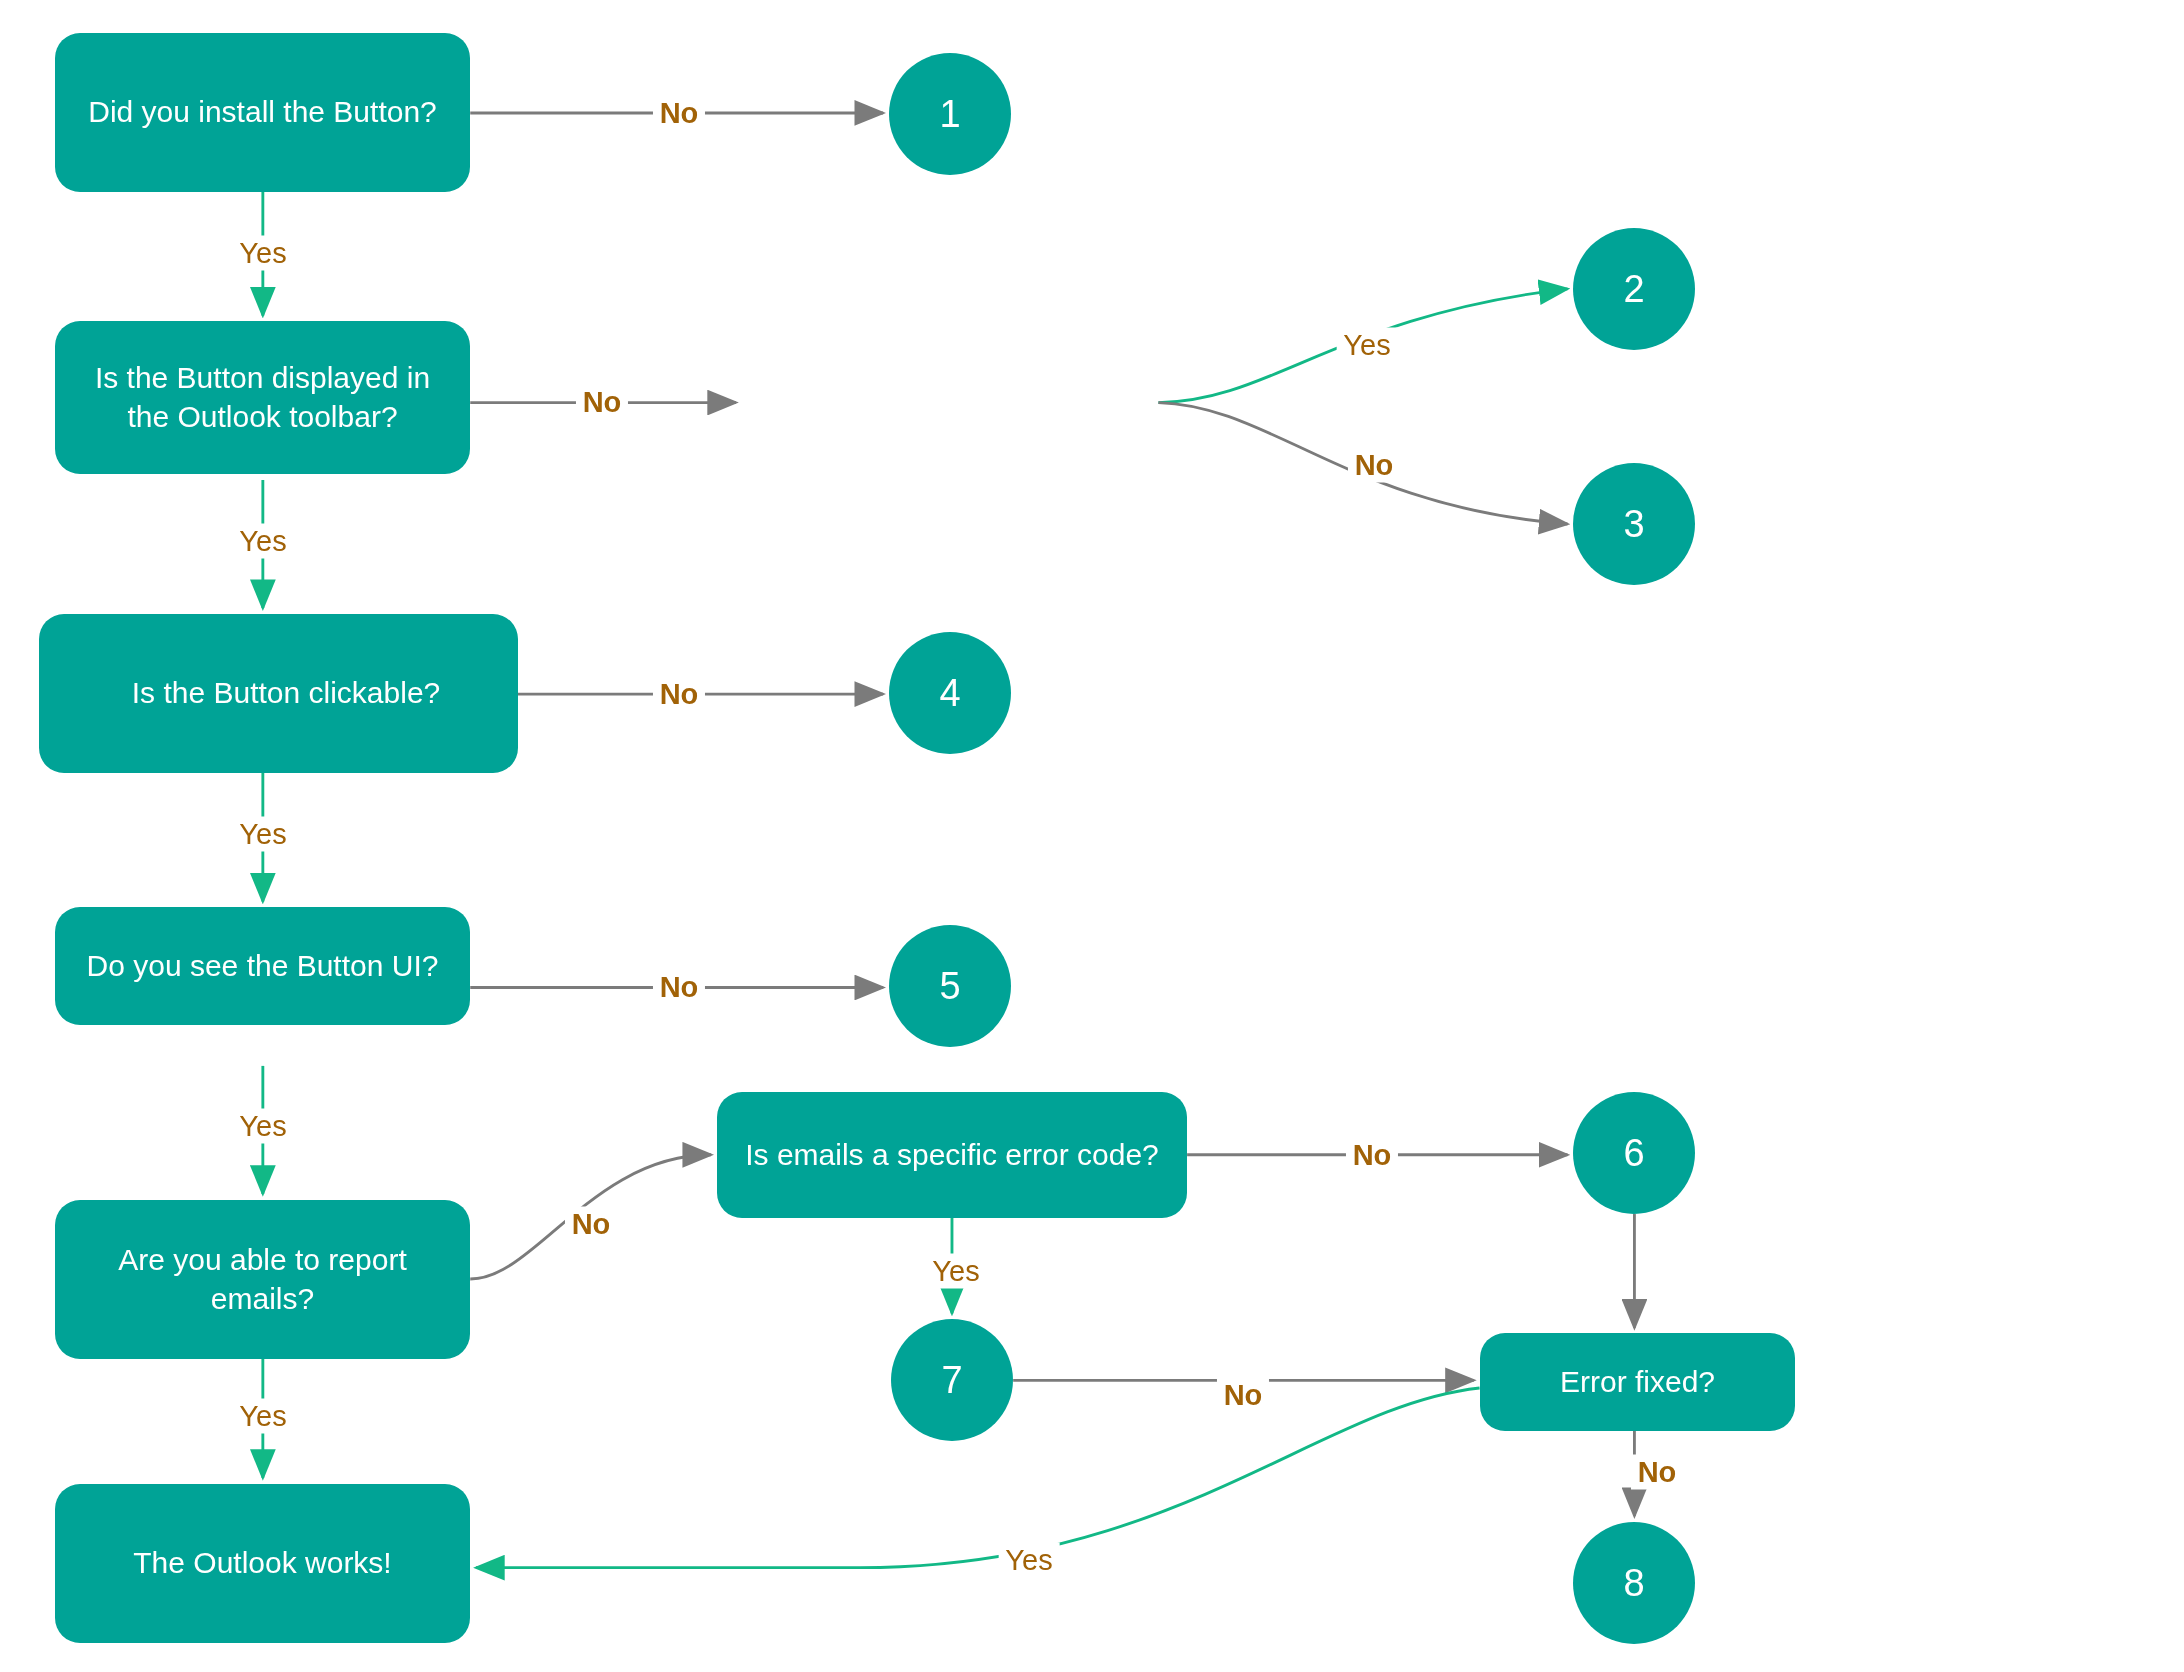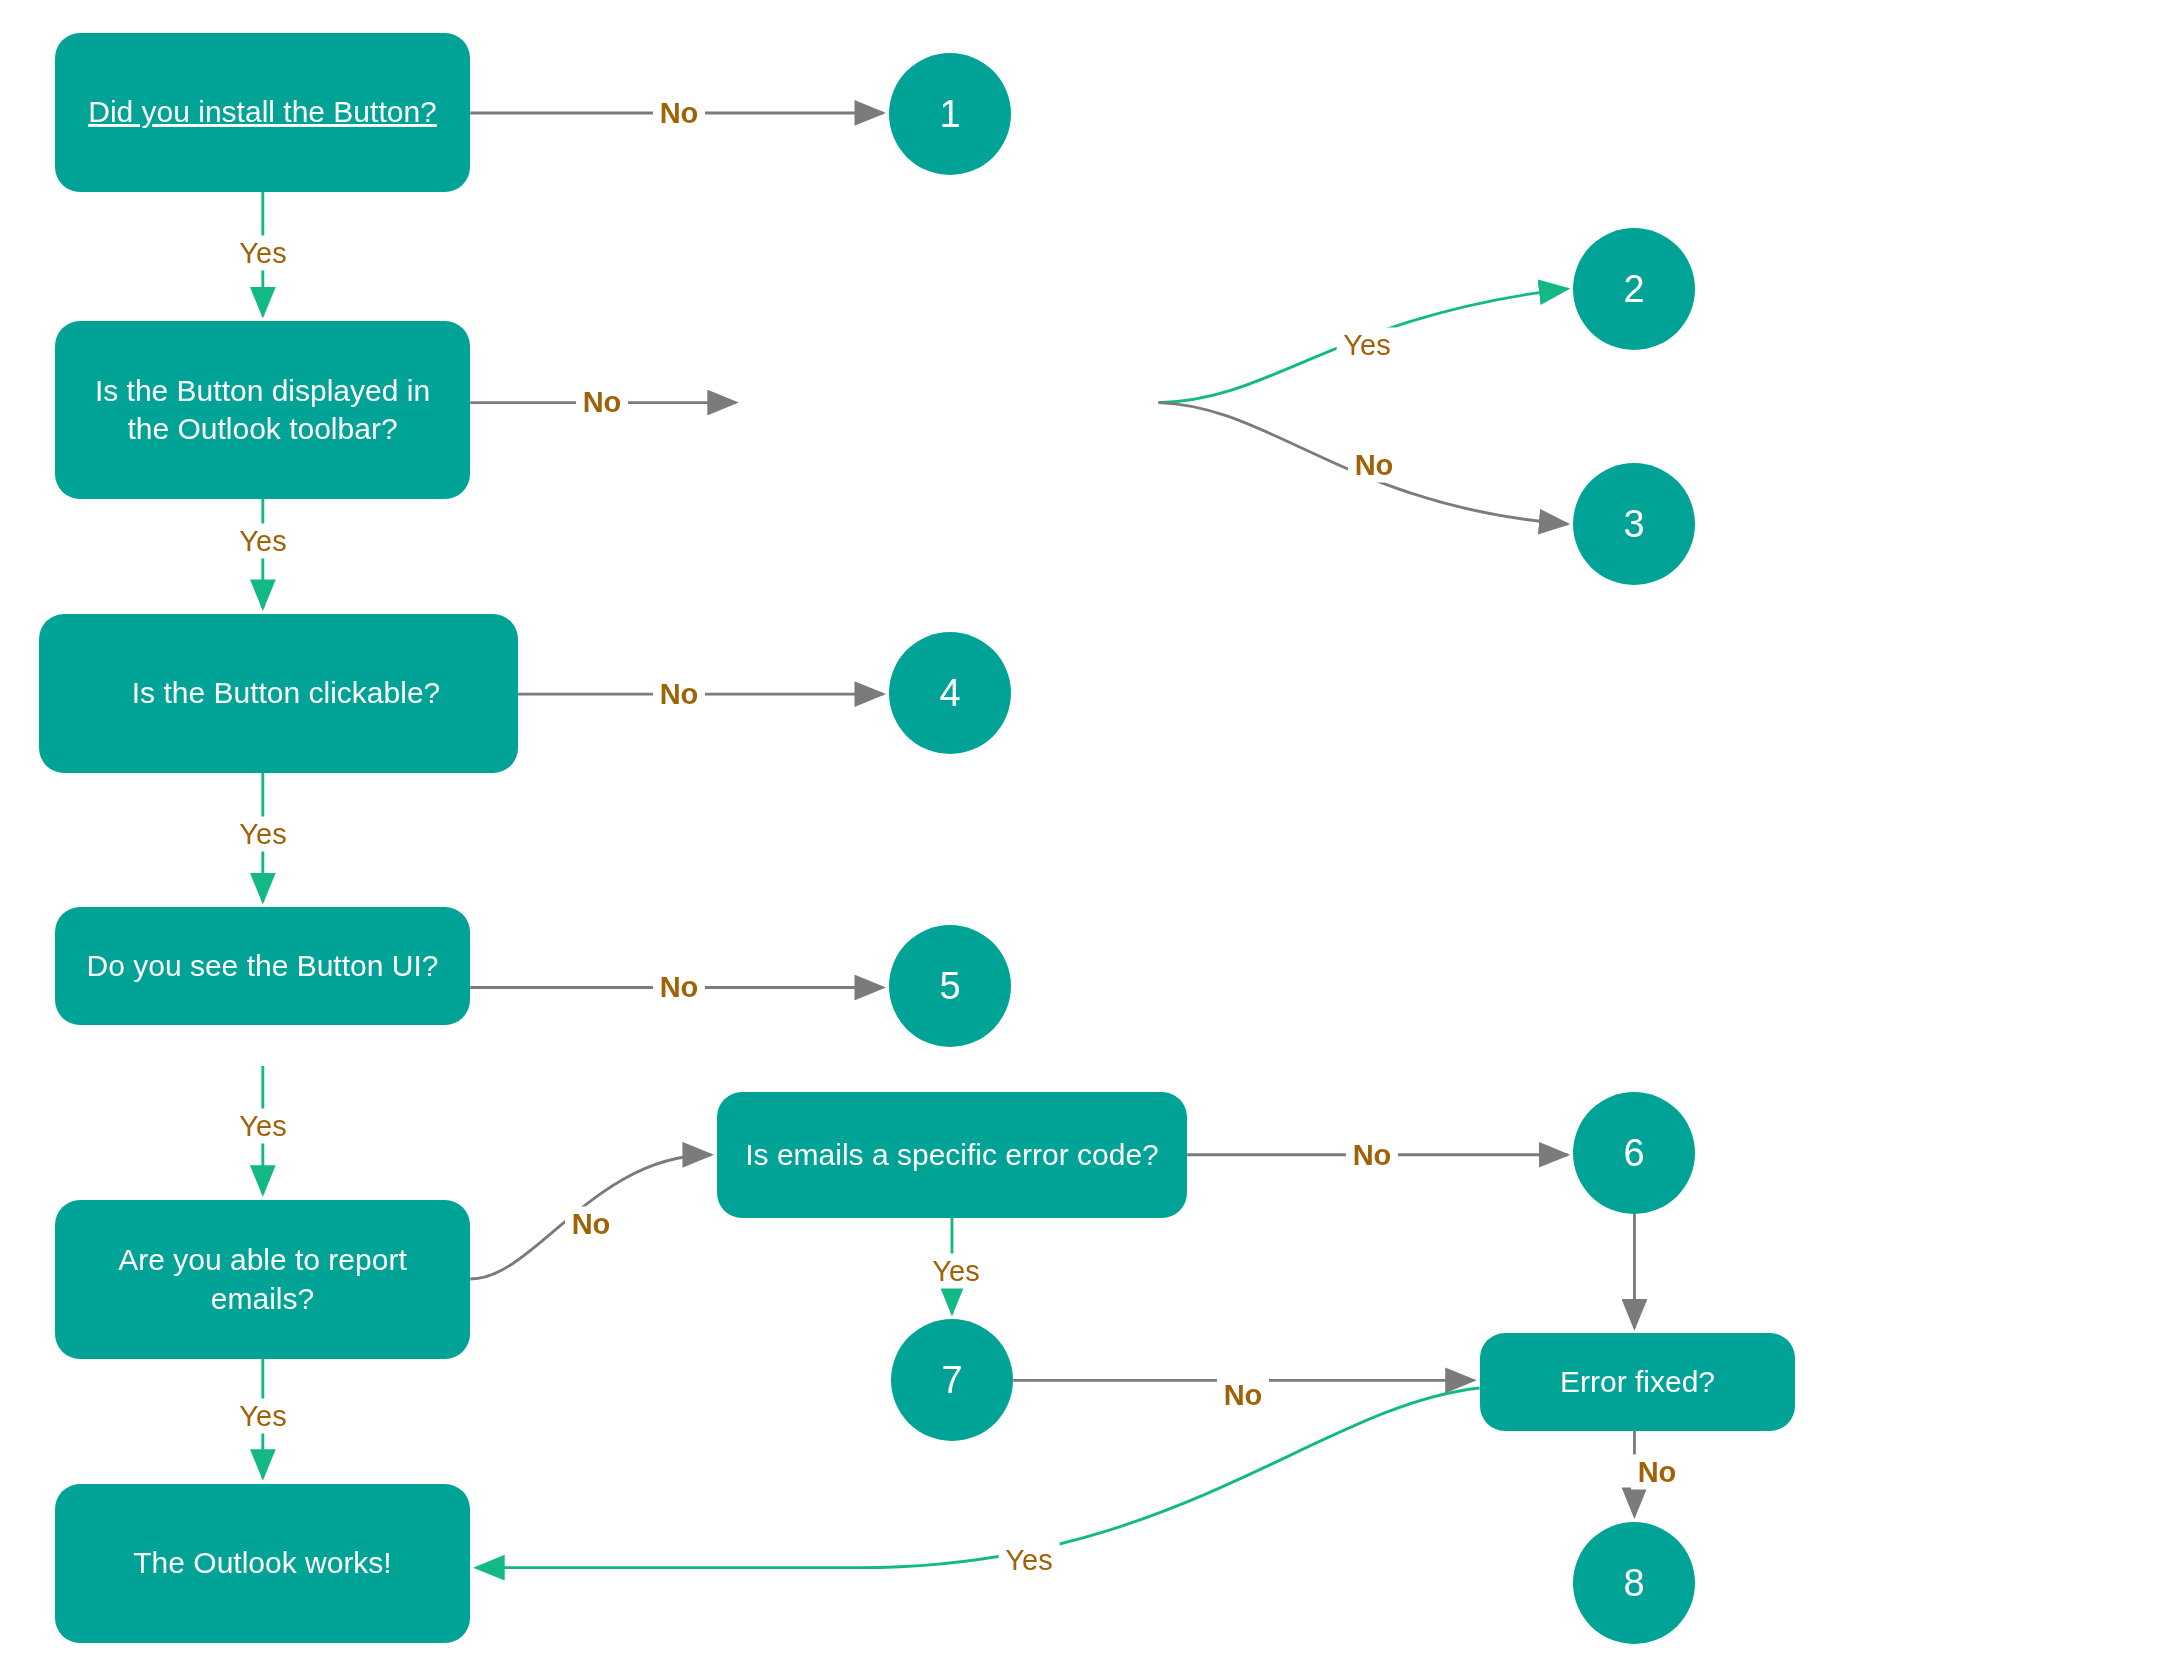--- a/index.html
+++ b/index.html
@@ -102,29 +102,29 @@
 
     <path d="M1710,1270 L1710,1389" fill="none" stroke="#7b7b7b" stroke-width="3" marker-end="url(#arrow-no)"></path>
 
     <path d="M1060,1444 L1542,1444" fill="none" stroke="#7b7b7b" stroke-width="3" marker-end="url(#arrow-no)"></path>
 
     <path d="M1710,1497 L1710,1586" fill="none" stroke="#7b7b7b" stroke-width="3" marker-end="url(#arrow-no)"></path>
 
     <path d="M1548,1452 C1380,1470 1230,1640 900,1640 L498,1640" fill="none" stroke="#12b886" stroke-width="3" marker-end="url(#arrow-yes)"></path>
   </svg>
 
-  <div class="node box" style="left:55px;top:32.5px;width:415px;height:159px;text-decoration:underline;">
+  <div class="node box" style="left:55px;top:32.5px;width:415px;height:159px;">
     <span>Did you install the Button?</span>
   </div>
 
   <div class="node circle" style="left:889px;top:53px;width:122px;height:122px;">
     <span>1</span>
   </div>
 
-  <div class="node box" style="left:55px;top:321px;width:415px;height:178px;">
+  <div class="node box" style="left:55px;top:321px;width:415px;height:153px;">
     <span>Is the Button displayed in the Outlook toolbar?</span>
   </div>
 
 
   <div class="node circle" style="left:1573px;top:228px;width:122px;height:122px;">
     <span>2</span>
   </div>
 
   <div class="node circle" style="left:1573px;top:463px;width:122px;height:122px;">
     <span>3</span>

